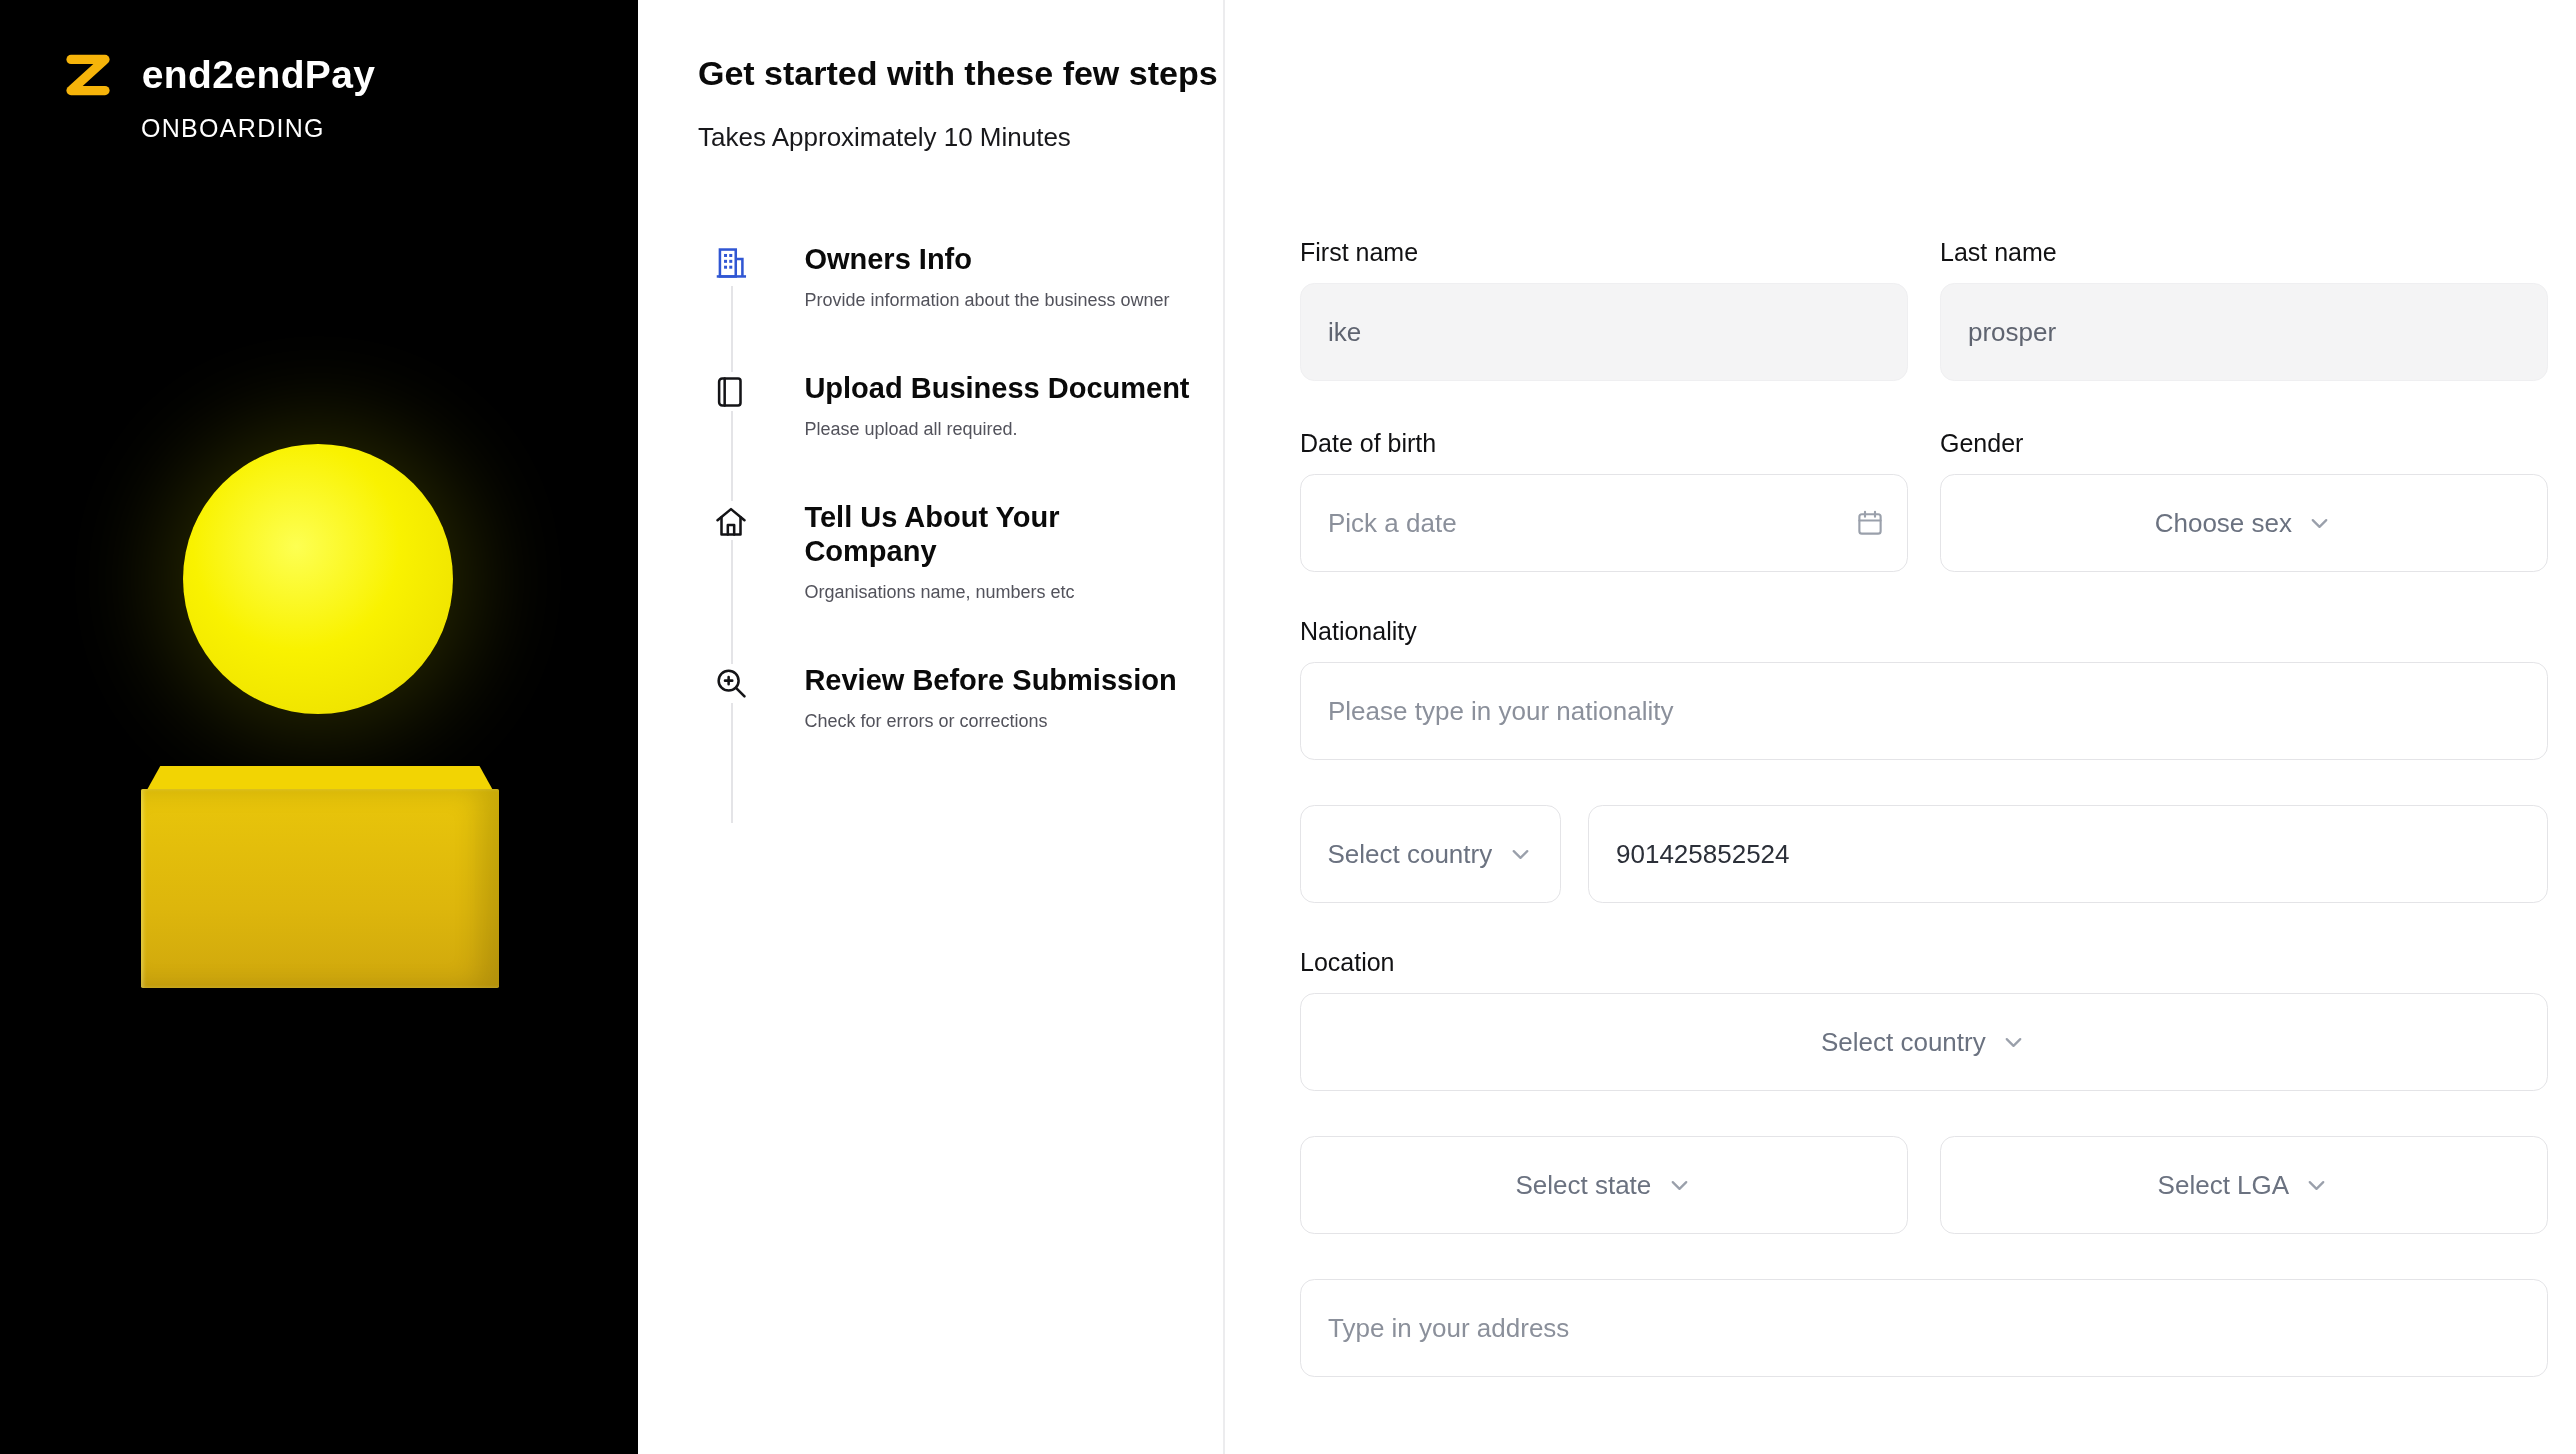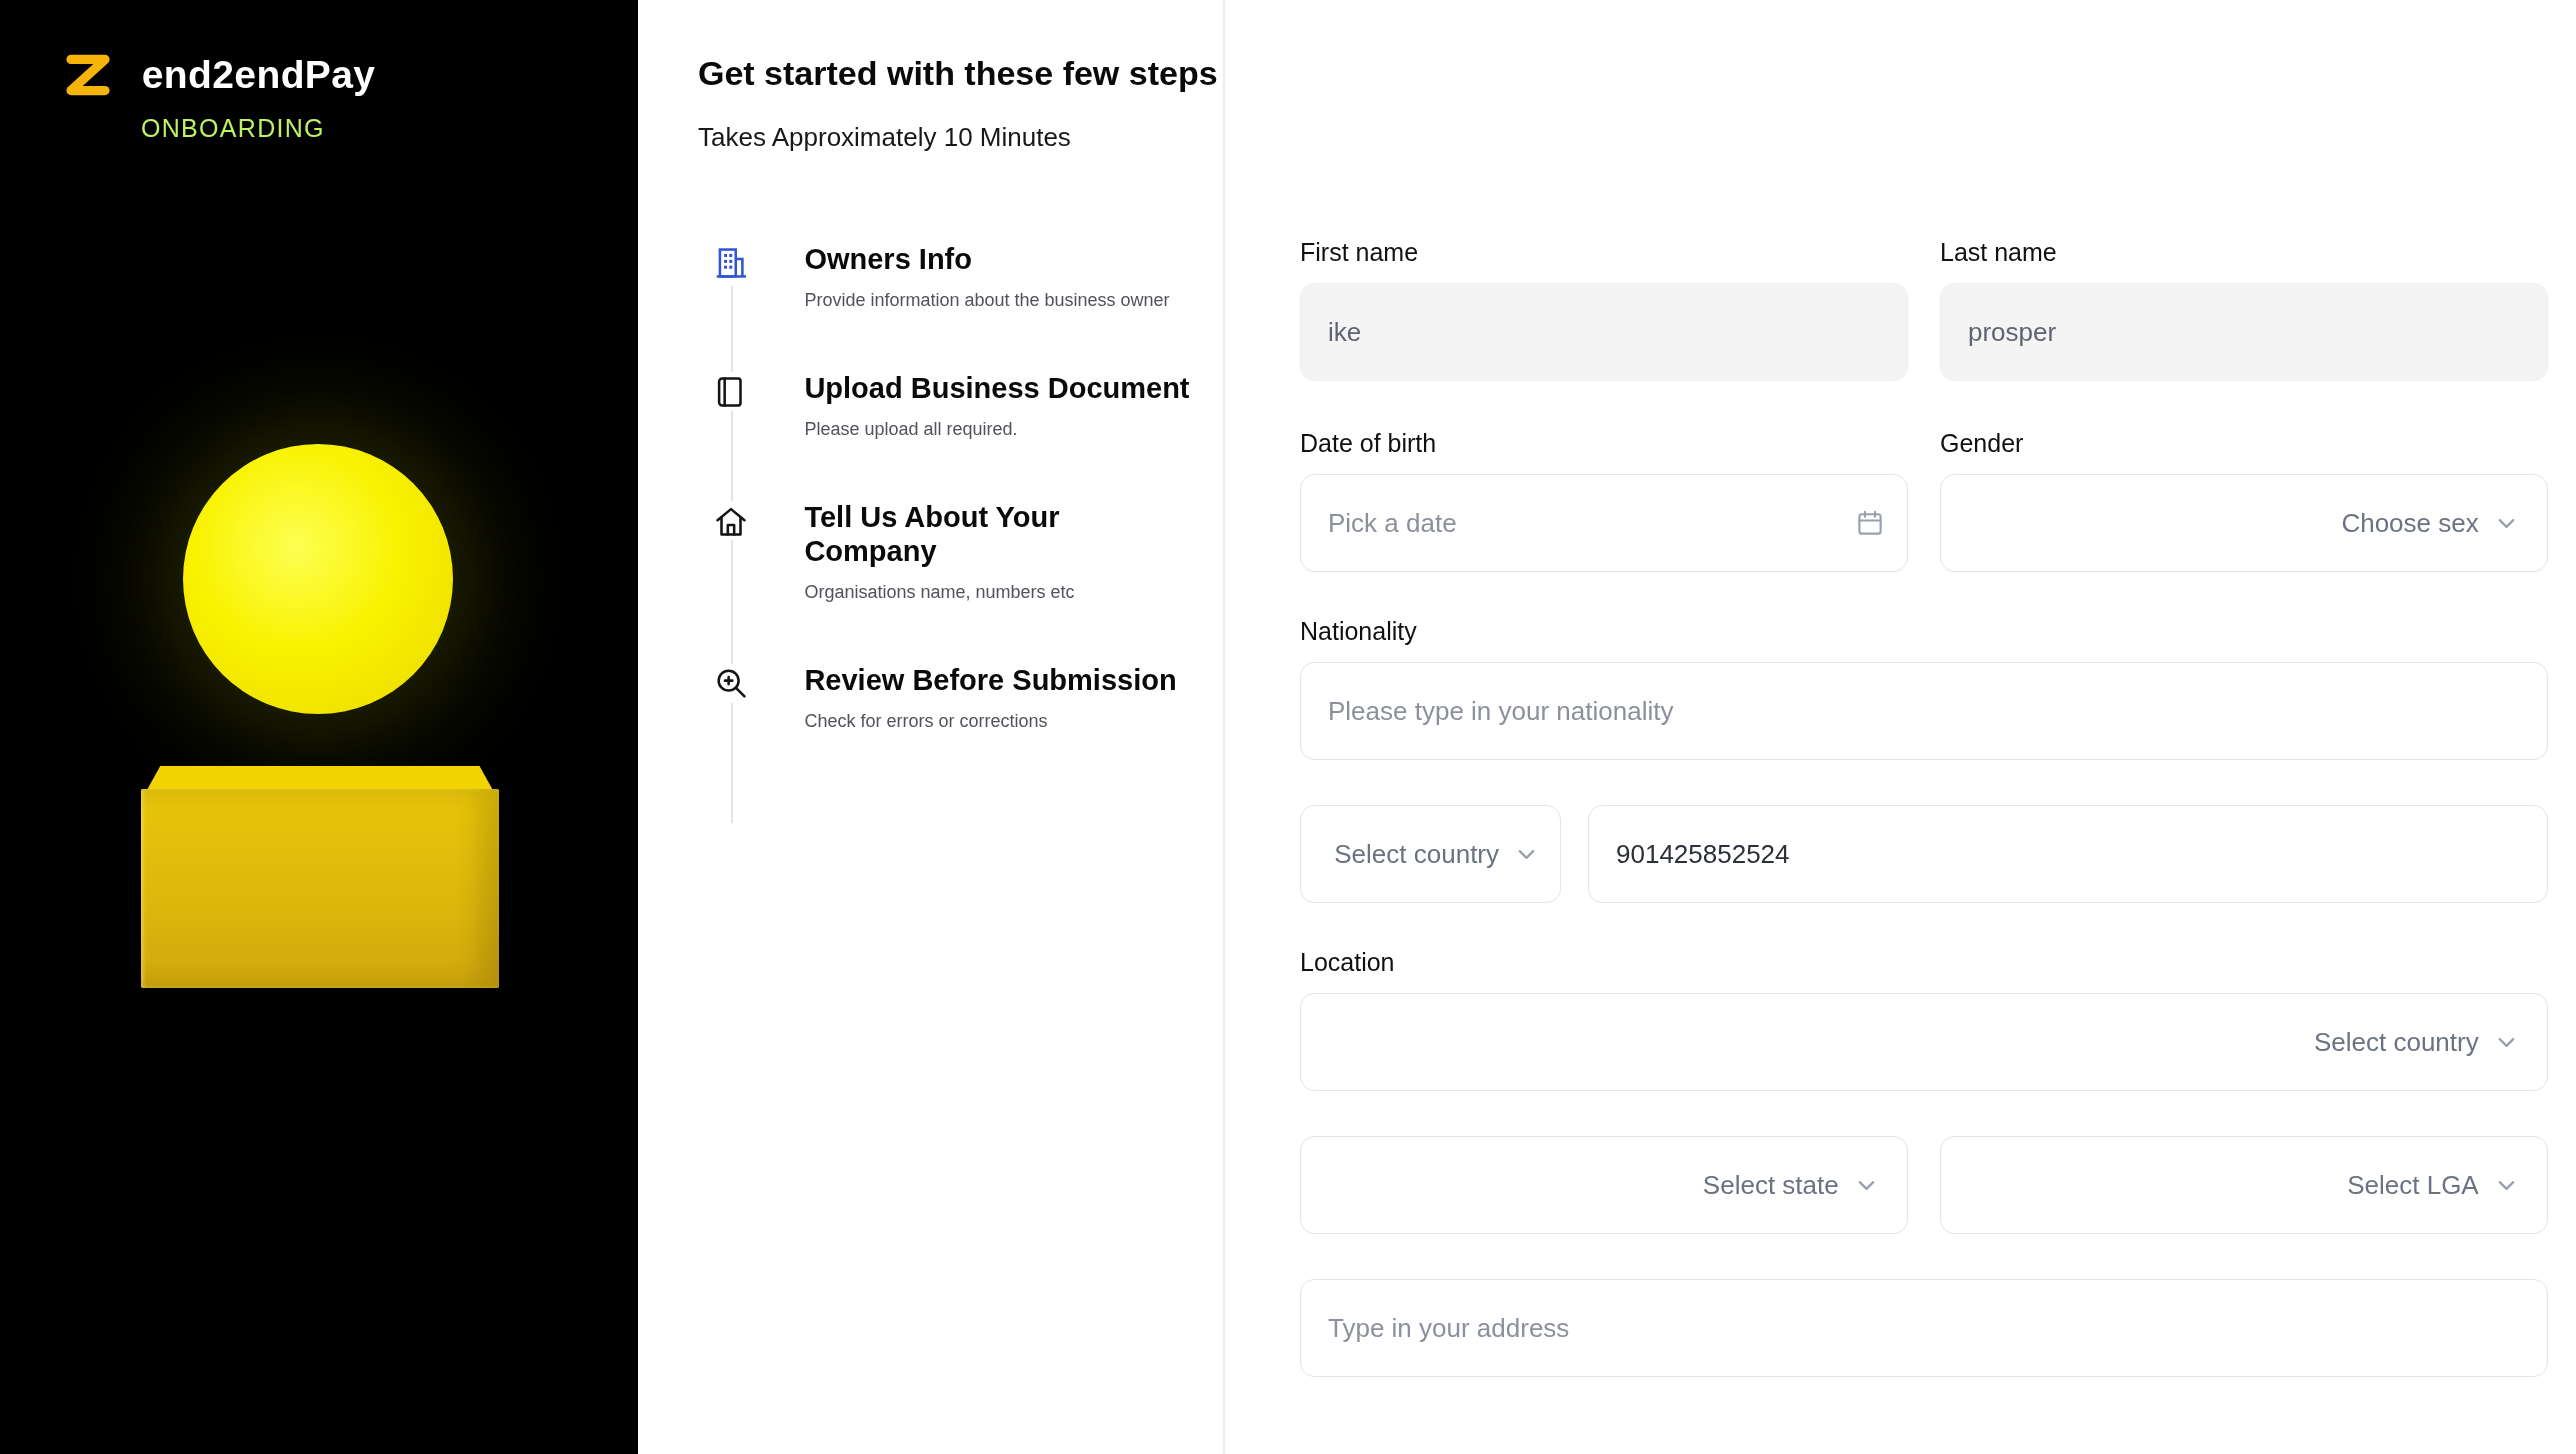--- a/index.html
+++ b/index.html
@@ -15,21 +15,21 @@
     background:#000000;
   }
   .brand-row {
     position:absolute; left:54px; top:41px;
     display:flex; align-items:center; gap:19.7px;
   }
   .brand-logo { width:68px; height:68px; display:block; }
   .brand-name { color:#ffffff; font-size:39px; font-weight:700; letter-spacing:0.4px; }
   .brand-tagline {
     position:absolute; left:141px; top:114px;
-    color:#bef264; font-size:25px; letter-spacing:1.3px; font-weight:400;
+    color:#ffffff; font-size:25px; letter-spacing:1.3px; font-weight:400;
   }
   .sphere {
     position:absolute; left:183px; top:444px; width:270px; height:270px;
     border-radius:50%;
     background:radial-gradient(circle at 42% 38%, #fdff52 0%, #f9f200 45%, #efe300 78%, #e2d600 100%);
     box-shadow:0 0 98px 21.5px rgba(249,255,0,0.16);
   }
   .cube { position:absolute; left:141px; top:766px; width:358px; height:222px; }
   .cube-top {
     position:absolute; left:5.4px; top:0; width:347px; height:25px;
@@ -86,21 +86,21 @@
   input.ctrl { display:block; }
   .filled {
     background:#f4f4f5; border:1.8px solid #efeff1; color:#5f6470;
   }
   .outlined {
     background:#ffffff; border:1.8px solid #e4e4e7; color:#1f2430;
   }
   .outlined::placeholder, .filled::placeholder { color:#8b909b; }
   .fake-select {
     position:relative; background:#ffffff; border:1.8px solid #e4e4e7;
-    cursor:pointer; justify-content:flex-end; gap:14.3px;
+    cursor:pointer; justify-content:center; gap:14.3px;
   }
   .fake-select .ph { color:#6b7280; white-space:nowrap; overflow:hidden; }
   .chev { width:27px; height:27px; flex:0 0 27px; }
   .input-wrap { position:relative; }
   .input-icon {
     position:absolute; right:23px; top:50%; transform:translateY(-50%);
     width:30px; height:30px; pointer-events:none;
   }
   .mb { margin-bottom:45px; }
   .mb-lg { margin-bottom:48px; }

